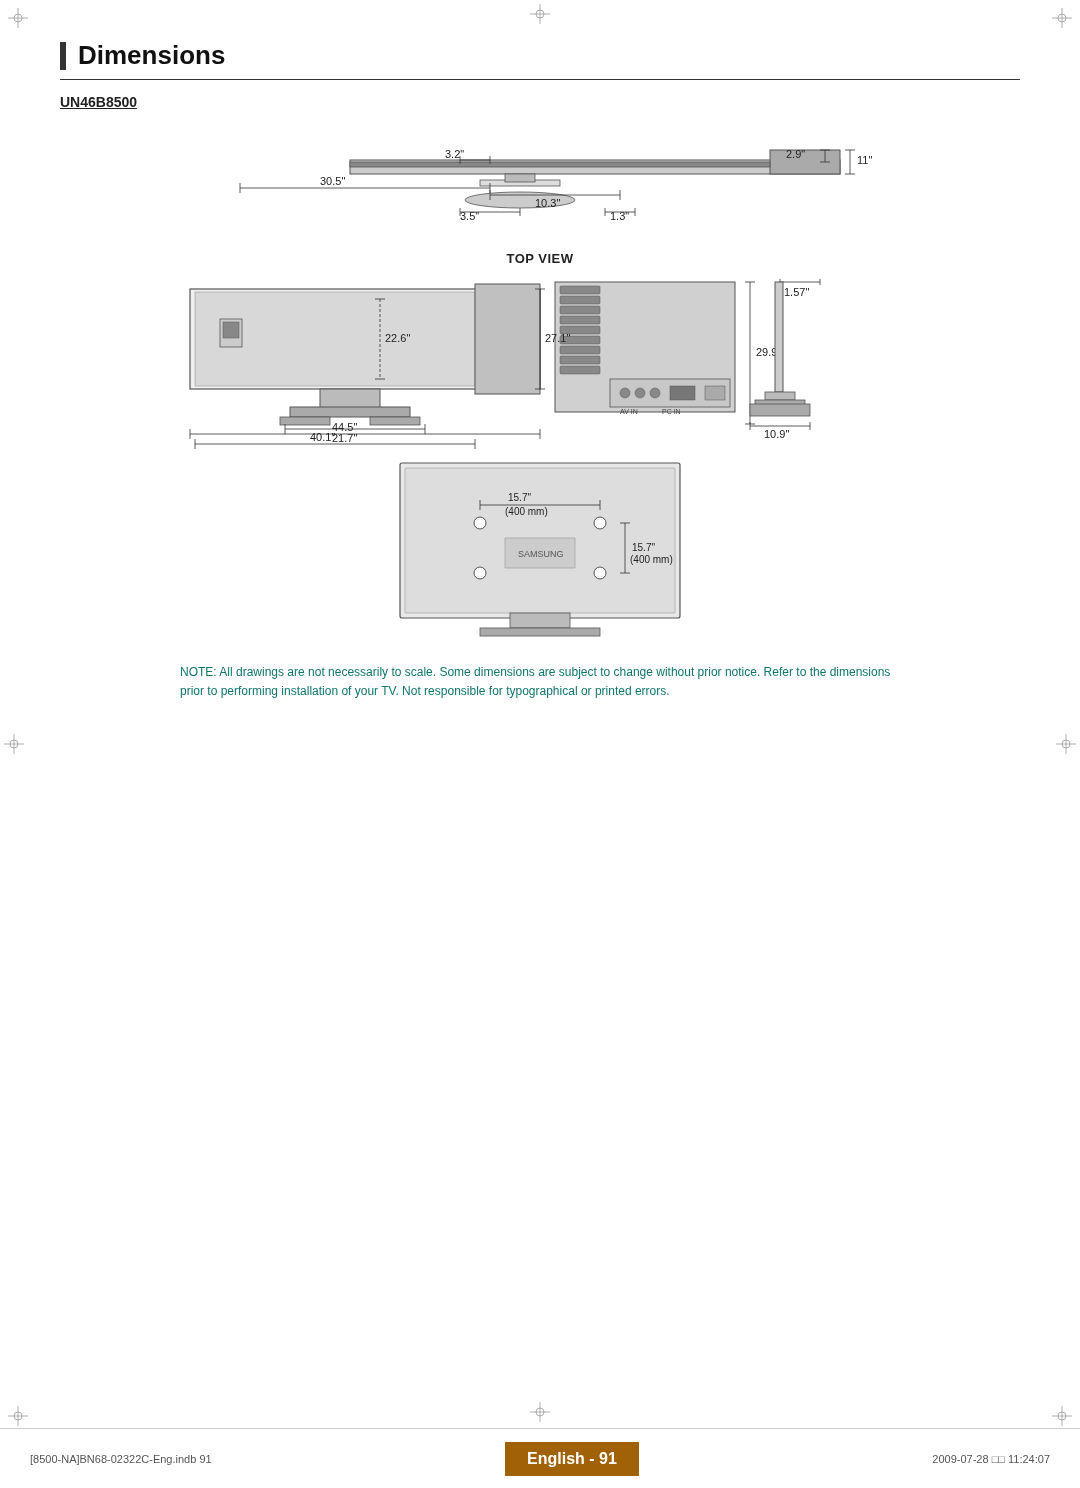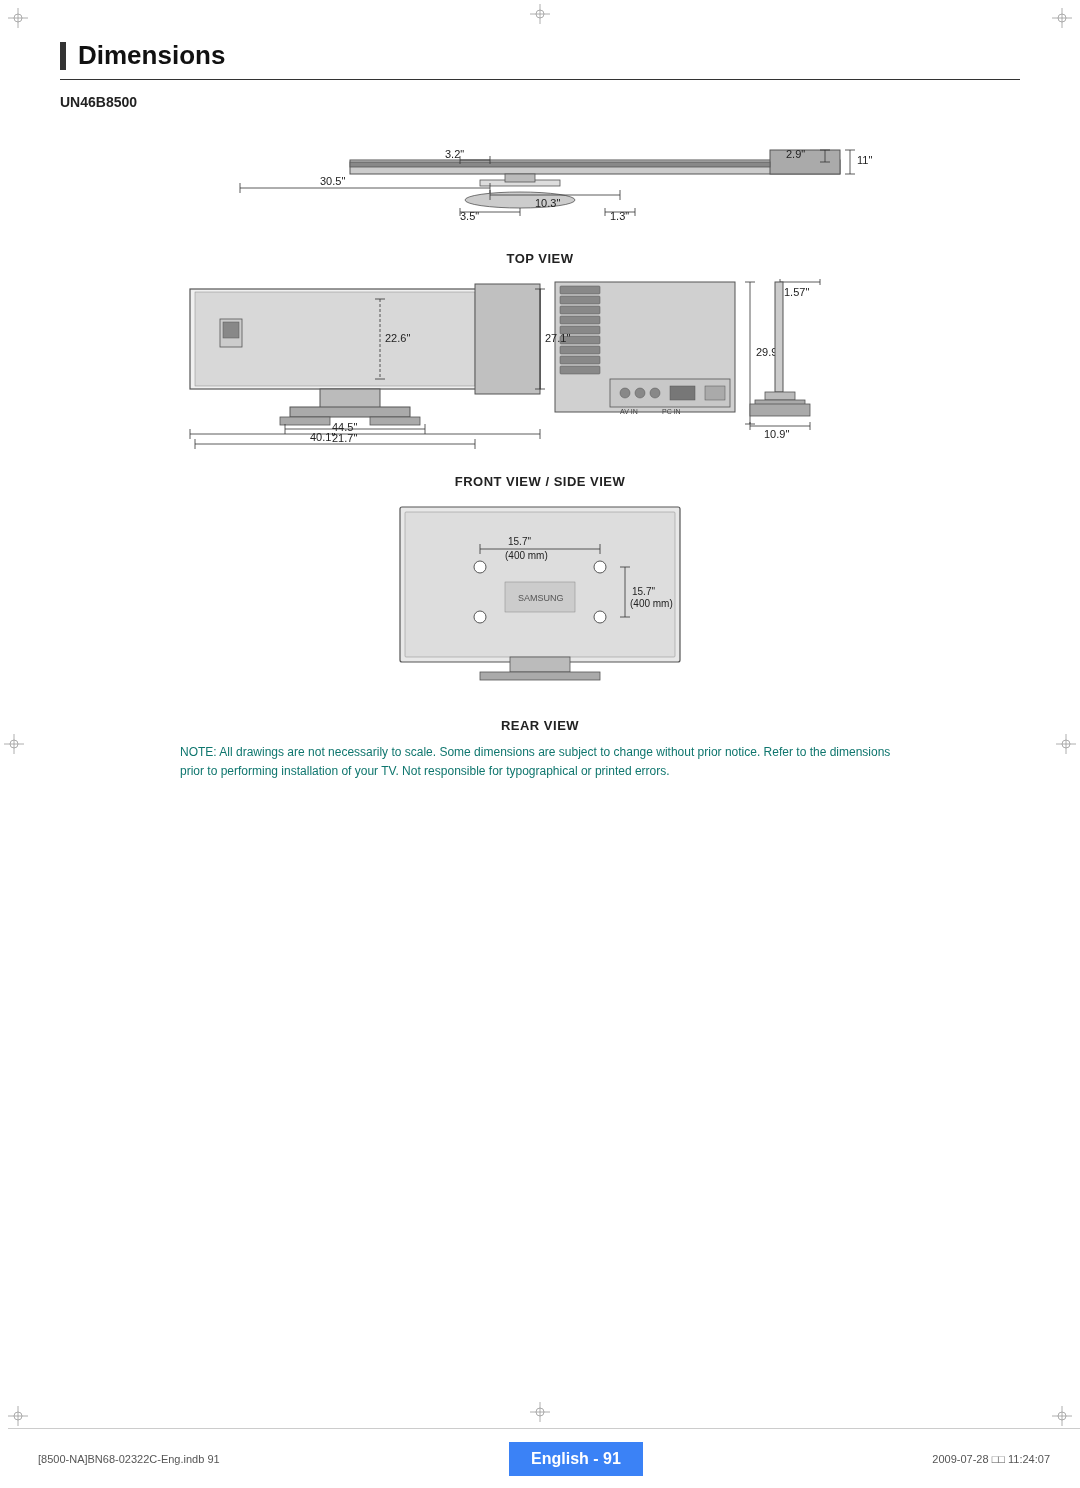--- a/index.html
+++ b/index.html
@@ -36,20 +36,21 @@
     }
     .page-title {
       font-size: 26px;
       font-weight: bold;
       color: #111;
     }
 
     .model-number {
       font-size: 14px;
       font-weight: bold;
+      text-decoration: underline;
       margin: 14px 0 10px 0;
     }
 
     
     .view-label {
       text-align: center;
       font-weight: bold;
       font-size: 13px;
       letter-spacing: 0.5px;
       margin: 21px 0 8px 0;
@@ -81,33 +82,33 @@
       margin: 10px 120px 0 120px;
       font-size: 12px;
       line-height: 1.6;
       color: #0f766e;
     }
 
     
     .footer {
       position: absolute;
       bottom: 0;
-      left: 8px;
+      left: 0;
       right: 0;
       height: 60px;
       border-top: 1px solid #ccc;
       display: flex;
       align-items: center;
       justify-content: space-between;
       padding: 0 30px;
       font-size: 11px;
       color: #555;
     }
     .english-badge {
-      background: #3b82f6;
+      background: #a16207;
       color: #fff;
       padding: 8px 22px;
       font-size: 16px;
       font-weight: bold;
     }
 
     
     .reg-mark {
       position: absolute;
       width: 20px;
@@ -347,21 +348,20 @@
       <line x1="265" y1="150" x2="265" y2="160" stroke="#333" stroke-width="0.8"></line>
       <text x="172" y="168" font-size="11" fill="#222" font-family="Arial">21.7"</text>
     </svg>
   </div>
 
 
   <div style="display:flex; justify-content:center; align-items:flex-start; gap:20px;">
     
   </div>
 
-  <div class="view-label">FRONT VIEW / SIDE VIEW</div>
 
   <div class="rear-view-container">
     <svg width="400" height="200" viewBox="0 0 400 200">
 
       <rect x="60" y="10" width="280" height="155" fill="#e8e8e8" stroke="#555" stroke-width="1.2" rx="2"></rect>
 
       <rect x="65" y="15" width="270" height="145" fill="#ddd" stroke="#888" stroke-width="0.5" rx="1"></rect>
 
       <circle cx="140" cy="70" r="6" fill="#fff" stroke="#555" stroke-width="1"></circle>
       <circle cx="260" cy="70" r="6" fill="#fff" stroke="#555" stroke-width="1"></circle>
@@ -383,21 +383,20 @@
       <line x1="285" y1="70" x2="285" y2="120" stroke="#333" stroke-width="0.8"></line>
       <line x1="280" y1="70" x2="290" y2="70" stroke="#333" stroke-width="0.8"></line>
       <line x1="280" y1="120" x2="290" y2="120" stroke="#333" stroke-width="0.8"></line>
       <text x="292" y="98" font-size="10" fill="#222" font-family="Arial">15.7"</text>
 
       <text x="165" y="62" font-size="10" fill="#222" font-family="Arial">(400 mm)</text>
       <text x="290" y="110" font-size="10" fill="#222" font-family="Arial">(400 mm)</text>
     </svg>
   </div>
 
-  <div class="view-label">REAR VIEW</div>
 
   <div class="note-section">
     <p>NOTE: All drawings are not necessarily to scale. Some dimensions are subject to change without prior notice. Refer to the dimensions prior to performing installation of your TV. Not responsible for typographical or printed errors.</p>
   </div>
 </div>
 
 <div class="footer">
   <span>[8500-NA]BN68-02322C-Eng.indb  91</span>
   <span class="english-badge">English - 91</span>
   <span>2009-07-28  □□ 11:24:07</span>

